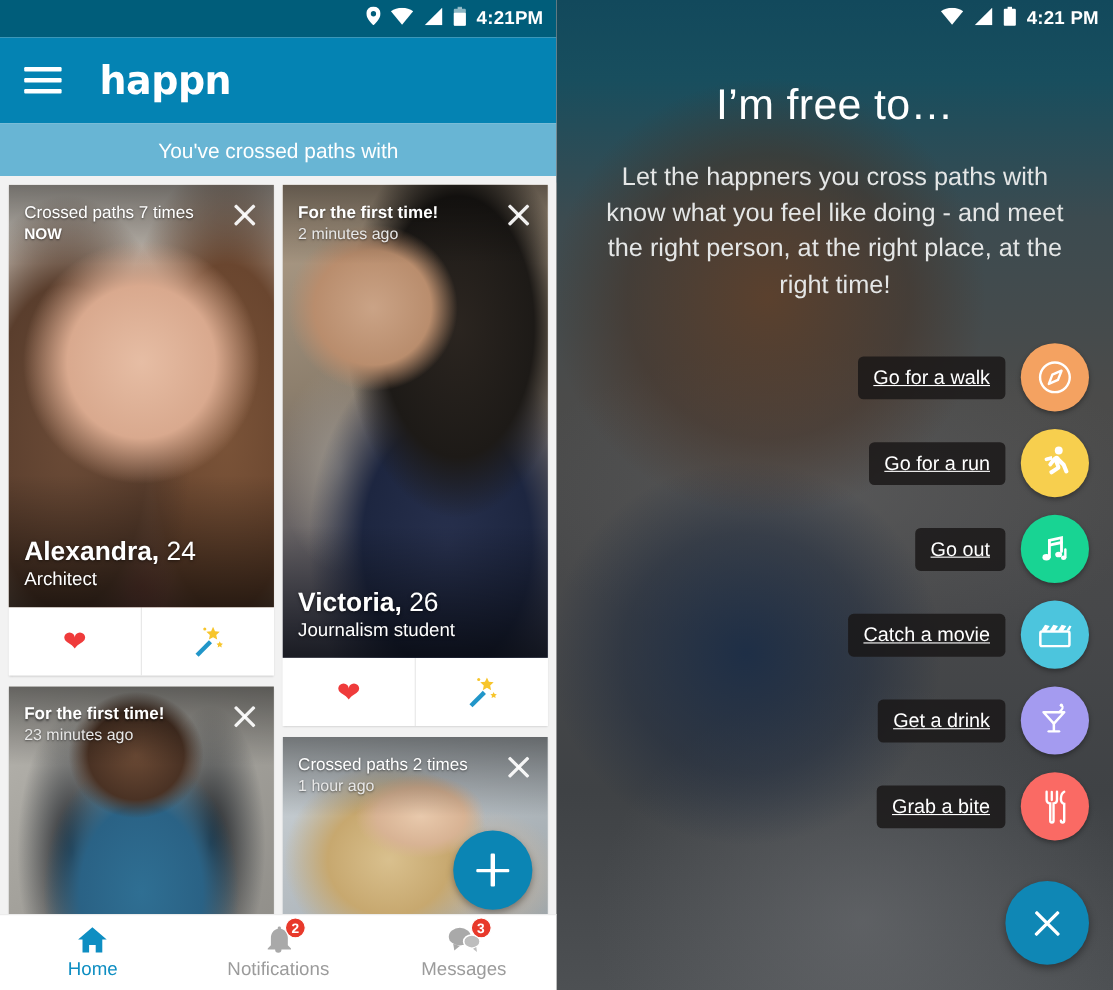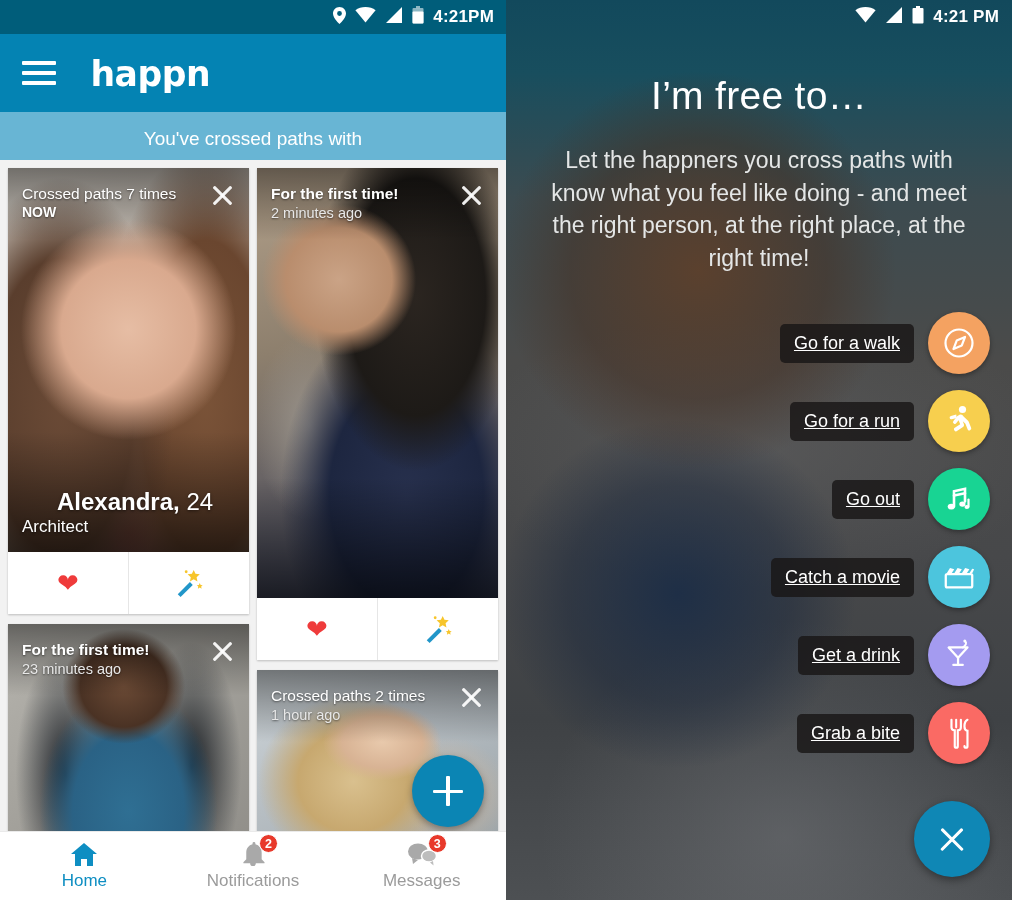--- a/index.html
+++ b/index.html
@@ -66,21 +66,21 @@
   .close-x{
     position:absolute;top:12px;right:12px;width:30px;height:30px;z-index:4;cursor:pointer;
   }
   .close-x::before,.close-x::after{
     content:"";position:absolute;left:3px;top:14px;width:25px;height:3px;background:#fff;
     border-radius:1px;opacity:.92;
   }
   .close-x::before{transform:rotate(45deg);}
   .close-x::after{transform:rotate(-45deg);}
   .name-block{position:absolute;left:14px;bottom:14px;z-index:3;color:#fff;text-shadow:0 1px 3px rgba(0,0,0,.55);}
-  .name-block .nm{font-size:24px;line-height:1.18;margin-left:35px;}
+  .name-block .nm{font-size:24px;line-height:1.18;}
   .name-block .nm b{font-weight:bold;}
   .name-block .job{font-size:17px;line-height:1.3;}
   .card-actions{display:flex;height:62px;background:#fff;}
   .card-actions .act{
     flex:1;display:flex;align-items:center;justify-content:center;font-size:26px;cursor:pointer;
   }
   .card-actions .act+.act{border-left:1px solid #e6e6e6;}
   .heart{color:#ef3b3b;font-size:27px;}
 
   
@@ -275,20 +275,24 @@
 
       <div class="card">
         <div class="card-photo ph-vic" style="height:430px;">
           <div class="overlay-top"></div>
           <div class="overlay-bot"></div>
           <div class="meta">
             <div class="m1 bold">For the first time!</div>
             <div class="m2">2 minutes ago</div>
           </div>
           <div class="close-x"></div>
+          <div class="name-block">
+            <div class="nm"><b>Victoria, </b><span>26</span></div>
+            <div class="job">Journalism student</div>
+          </div>
         </div>
         <div class="card-actions">
           <div class="act heart">❤</div>
           <div class="act">
             <svg width="30" height="30" viewBox="0 0 32 32">
               <path d="M4 28l13-13 3 3L7 31z" fill="#2196c9"></path>
               <path d="M21 2l1.9 4.2 4.6.5-3.4 3.1.9 4.5L21 12l-4 2.3.9-4.5-3.4-3.1 4.6-.5z" fill="#f7c52b"></path>
               <path d="M27.5 16l.9 2 2.2.3-1.6 1.5.4 2.2-1.9-1.1-2 1.1.4-2.2-1.6-1.5 2.2-.3z" fill="#f7c52b"></path>
               <circle cx="13" cy="4" r="1.5" fill="#f7c52b"></circle>
             </svg>

